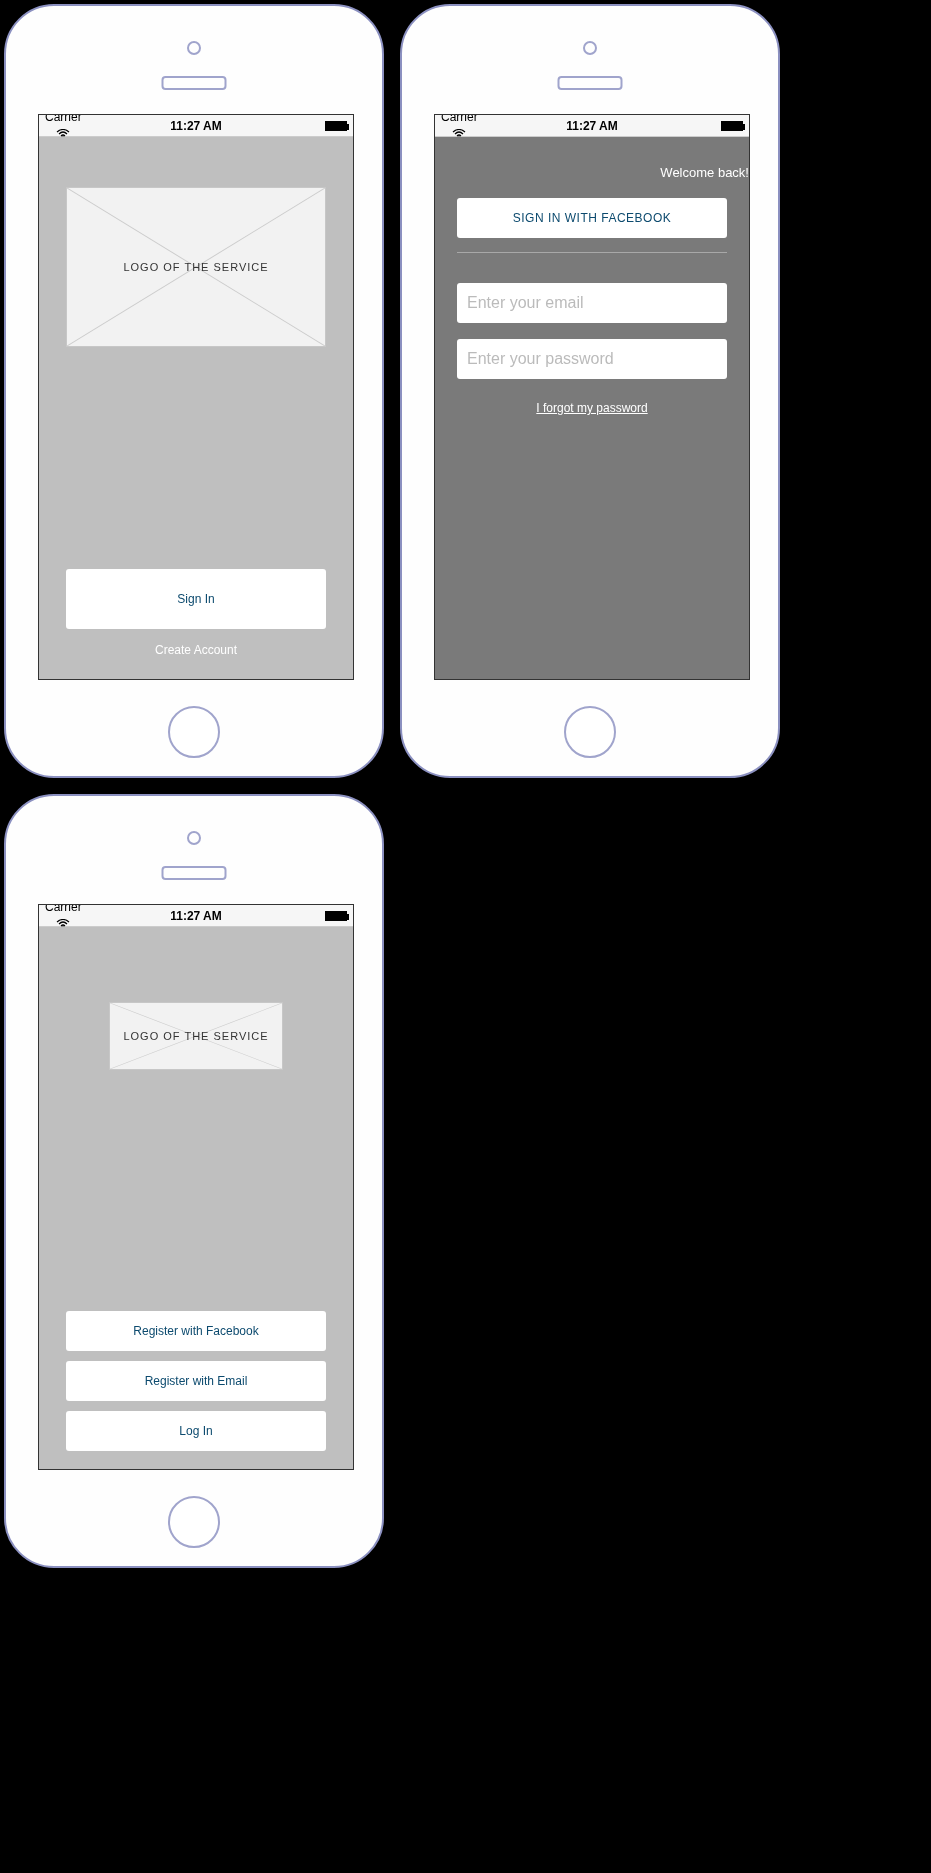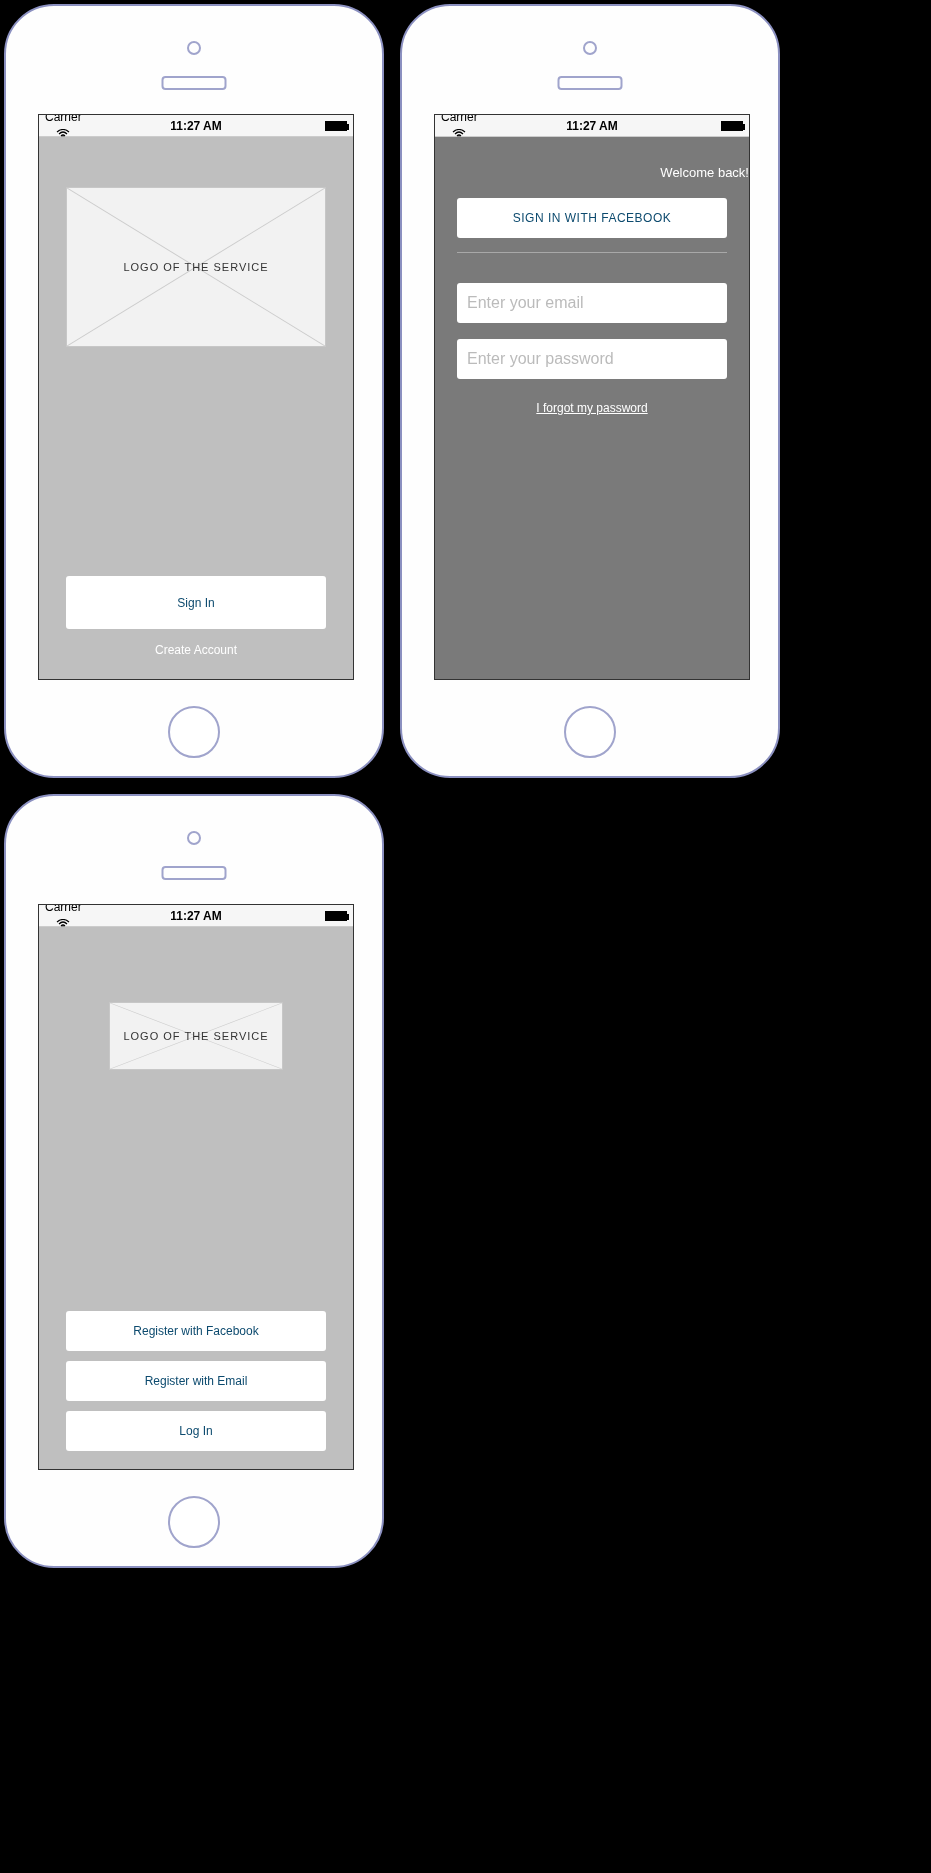--- a/index.html
+++ b/index.html
@@ -78,21 +78,21 @@
             <div class="logo-ph" style="height:160px;">
               <svg viewBox="0 0 100 100" preserveAspectRatio="none">
                   <line x1="0" y1="0" x2="100" y2="100" stroke="#ccc" stroke-width="0.5"></line>
                   <line x1="100" y1="0" x2="0" y2="100" stroke="#ccc" stroke-width="0.5"></line>
                 </svg>
               <span style="position:relative;">LOGO OF THE SERVICE</span>
             </div>
           </div>
           <div style="flex:1;"></div>
           <div style="padding:0 27px 22px;">
-            <div class="btn" style="height:53px;">
+            <div class="btn" style="height:60px;">
               <span>Sign In</span>
             </div>
             <div class="link-white" style="margin-top:14px;">
               <span>Create Account</span>
             </div>
           </div>
         </div>
       </div>
       <div class="homebtn"></div>
     </div>

